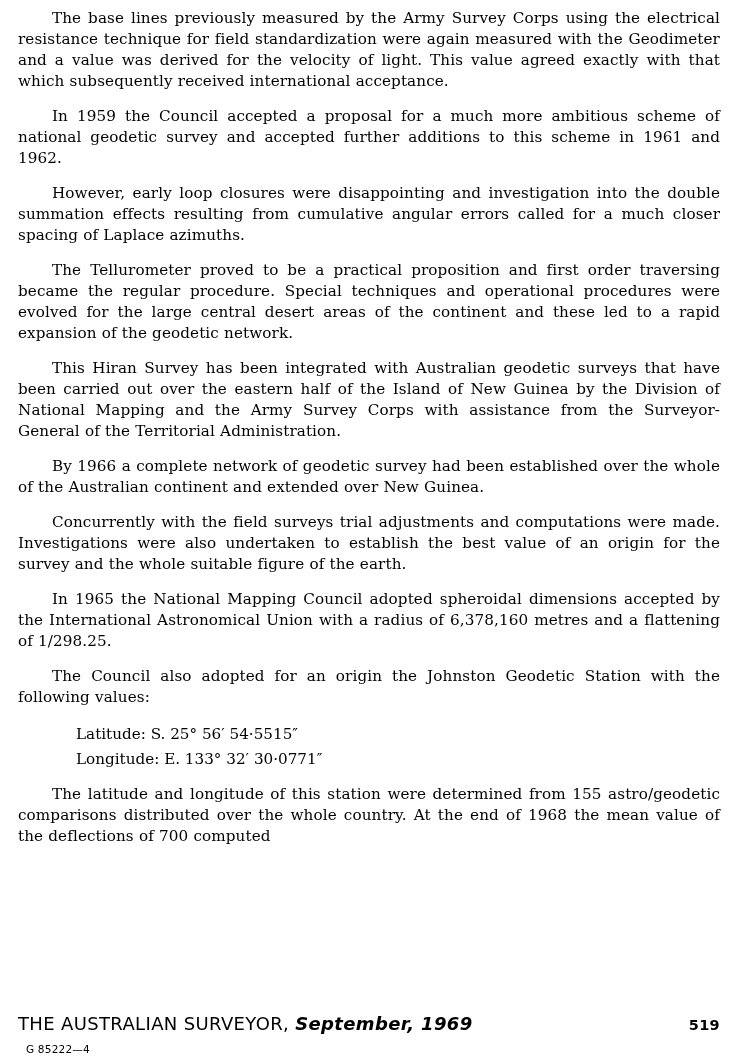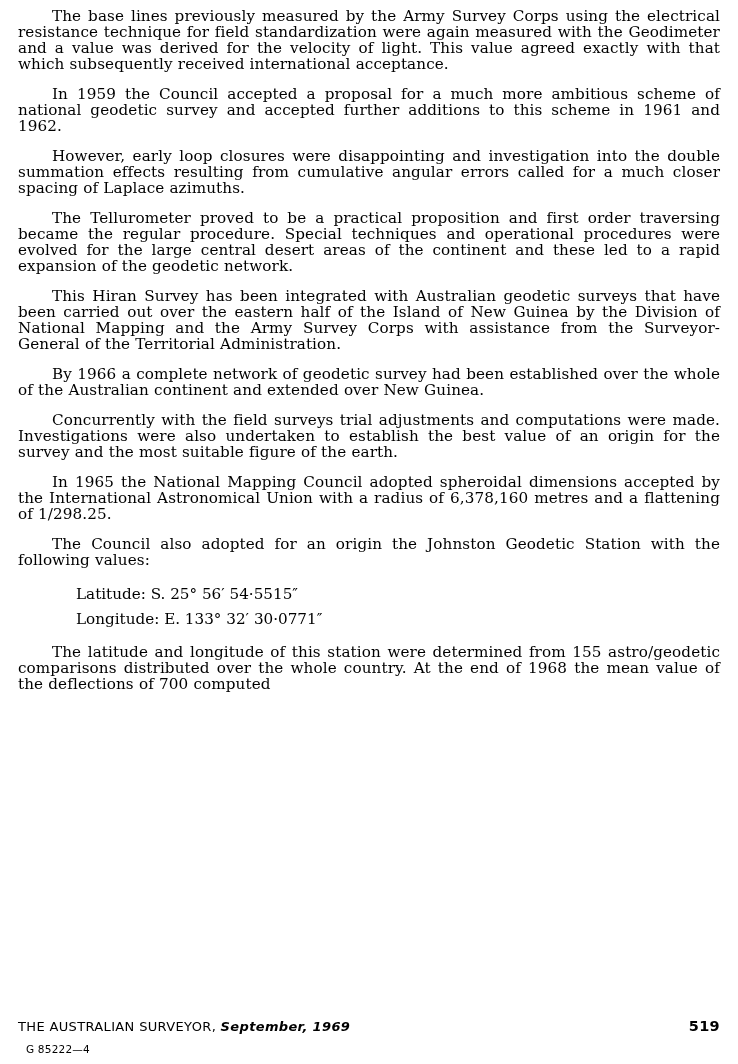--- a/index.html
+++ b/index.html
@@ -18,21 +18,21 @@
     position: relative;
     width: 738px;
     height: 1064px;
     box-sizing: border-box;
     padding: 8px 18px 0 18px;
     overflow: hidden;
   }
   .body-text {
     font-family: "DejaVu Serif", serif;
     font-size: 15.2px;
-    line-height: 16px;
+    line-height: 21.0px;
     text-align: justify;
     text-justify: inter-word;
     margin: 0 0 14px 0;
     letter-spacing: 0.1px;
     word-spacing: 0.2px;
   }
   .body-text.indent {
     text-indent: 34px;
   }
   .body-text:last-of-type {
@@ -54,21 +54,21 @@
     position: absolute;
     left: 18px;
     right: 18px;
     bottom: 30px;
     display: flex;
     align-items: baseline;
     justify-content: space-between;
     font-family: "DejaVu Sans", sans-serif;
   }
   .footer-journal {
-    font-size: 13px;
+    font-size: 18px;
     letter-spacing: 0.35px;
     font-weight: 400;
     text-align: right;
   }
   .footer-journal .issue {
     font-style: italic;
     font-weight: 700;
   }
   .footer-page {
     font-size: 14.5px;
@@ -88,21 +88,21 @@
 <body>
 
 <div class="page">
 
   <p class="body-text indent">The base lines previously measured by the Army Survey Corps using the electrical resistance technique for field standardization were again measured with the Geodimeter and a value was derived for the velocity of light.    This value agreed exactly with that which subsequently received international acceptance.</p>
   <p class="body-text indent">In 1959 the Council accepted a proposal for a much more ambitious scheme of national geodetic survey and accepted further additions to this scheme in 1961 and 1962.</p>
   <p class="body-text indent">However, early loop closures were disappointing and investigation into the double summation effects resulting from cumulative angular errors called for a much closer spacing of Laplace azimuths.</p>
   <p class="body-text indent">The Tellurometer proved to be a practical proposition and first order traversing became the regular procedure.  Special techniques and operational procedures were evolved for the large central desert areas of the continent and these led to a rapid expansion of the geodetic network.</p>
   <p class="body-text indent">This Hiran Survey has been integrated with Australian geodetic surveys that have been carried out over the eastern half of the Island of New Guinea by the Division of National Mapping and the Army Survey Corps with assistance from the Surveyor-General of the Territorial Administration.</p>
   <p class="body-text indent">By 1966 a complete network of geodetic survey had been established over the whole of the Australian continent and extended over New Guinea.</p>
-  <p class="body-text indent">Concurrently with the field surveys trial adjustments and computations were made.  Investigations were also undertaken to establish the best value of an origin for the survey and the most suitable figure of the earth.</p>
+  <p class="body-text indent">Concurrently with the field surveys trial adjustments and computations were made.  Investigations were also undertaken to establish the best value of an origin for the survey and the whole suitable figure of the earth.</p>
   <p class="body-text indent">In 1965 the National Mapping Council adopted spheroidal dimensions accepted by the International Astronomical Union with a radius of 6,378,160 metres and a flattening of 1/298.25.</p>
   <p class="body-text indent">The Council also adopted for an origin the Johnston Geodetic Station with the following values:</p>
 
   <ul class="coord-list">
     <li>Latitude: S. 25° 56′ 54·5515″</li>
     <li>Longitude: E. 133° 32′ 30·0771″</li>
   </ul>
 
   <p class="body-text indent">The latitude and longitude of this station were determined from 155 astro/geodetic comparisons distributed over the whole country. At the end of 1968 the mean value of the deflections of 700 computed</p>
 

